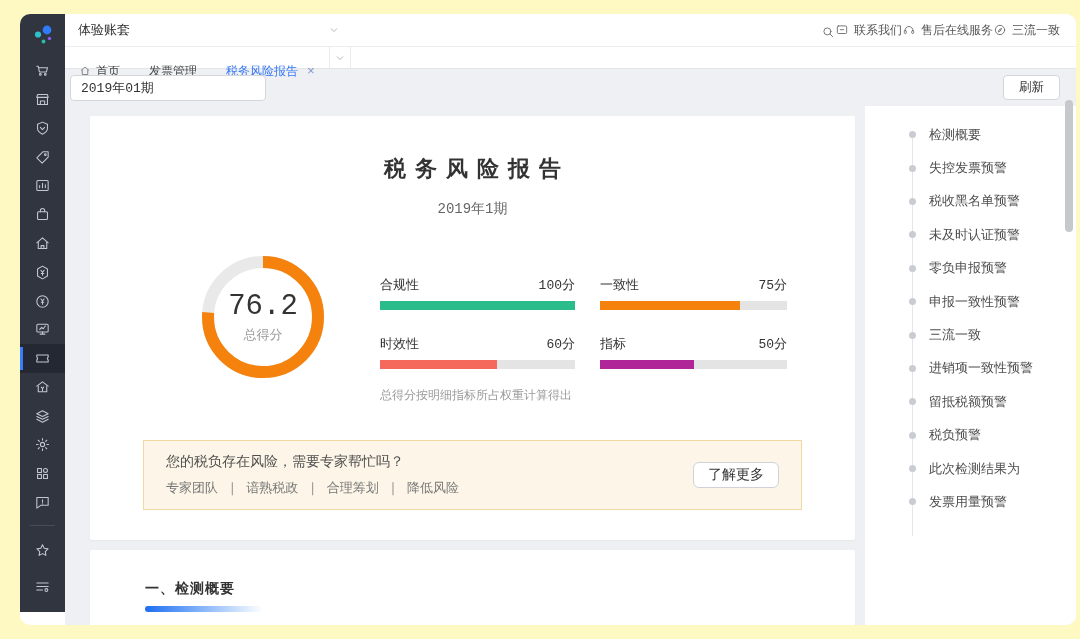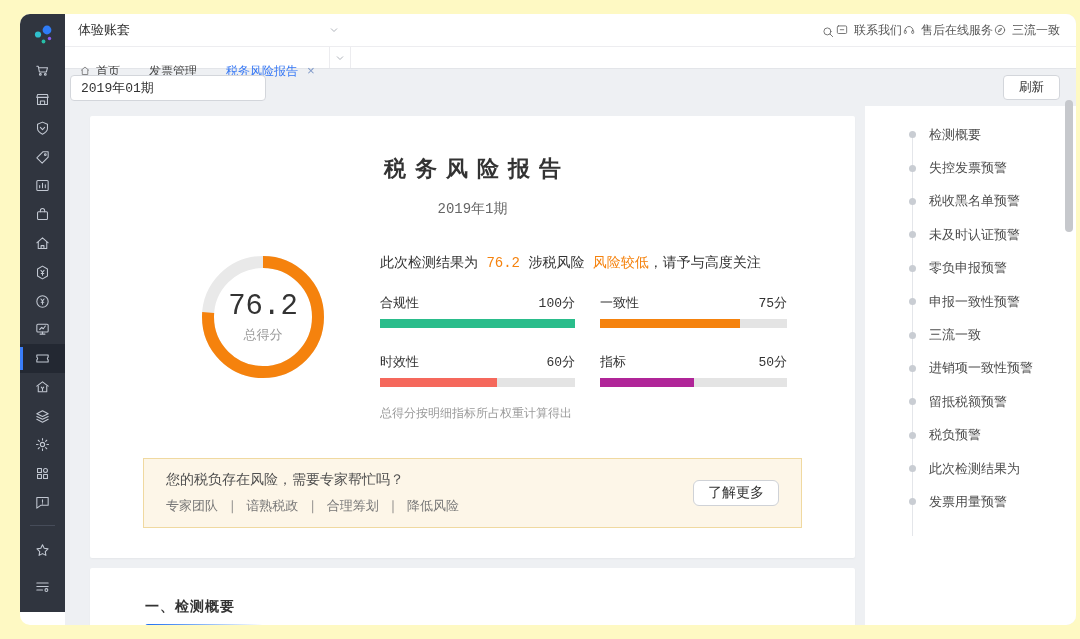--- a/index.html
+++ b/index.html
@@ -308,23 +308,20 @@
                   <circle cx="65" cy="65" r="55" fill="none" stroke="#e9e9e9" stroke-width="12"></circle>
                   <circle cx="65" cy="65" r="55" fill="none" stroke="#f5820d" stroke-width="12" transform="rotate(-90 65 65)" stroke-dasharray="263.3282962238965 345.57519189487726"></circle>
                 </svg>
                 <div class="donut-center">
                   <div class="donut-value">76.2</div>
                   <div class="donut-label">总得分</div>
                 </div>
               </div>
 
               <div class="score-right">
-                <div class="result-line">
-                  <span>此次检测结果为 </span><span class="accent">76.2</span><span> 涉税风险 </span><span class="accent">风险较低</span><span>，请予与高度关注</span>
-                </div>
 
                 <div class="bars">
                   <div class="bar-group">
                     <div class="bar-head">
                         <span>合规性</span>
                         <span>100分</span>
                       </div>
                     <div class="bar-track">
                         <div class="bar-fill" style="width: 100%; background: rgb(42, 189, 139);"></div>
                       </div>

